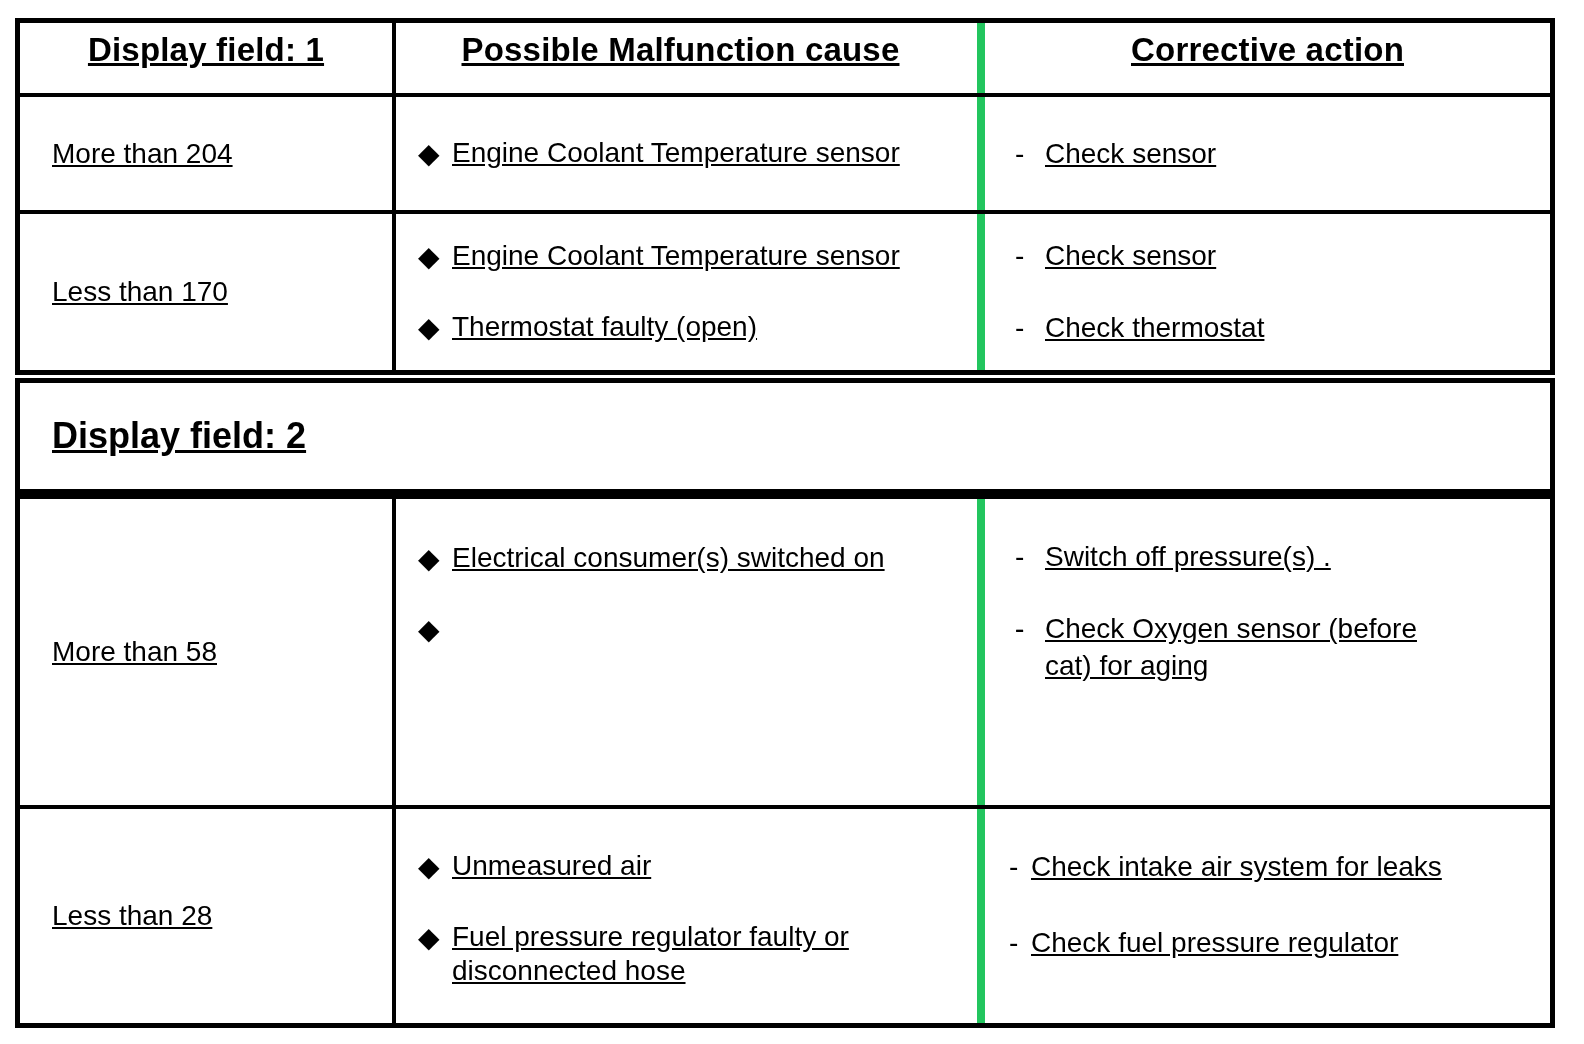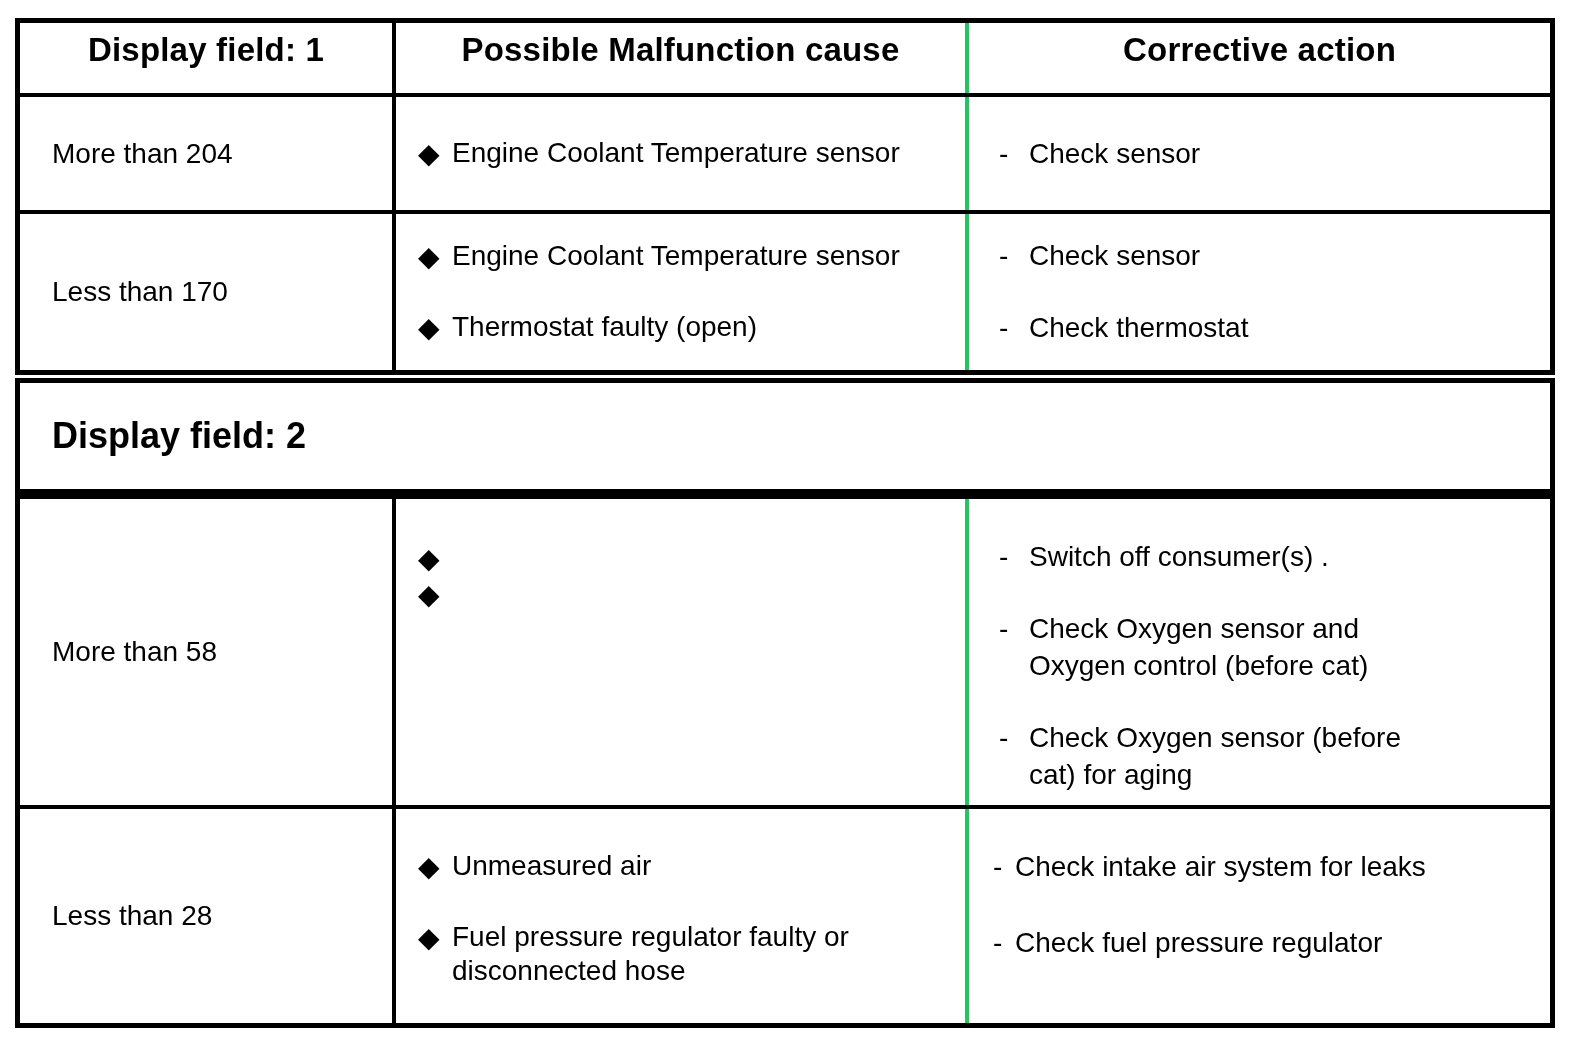--- a/index.html
+++ b/index.html
@@ -43,24 +43,25 @@
     width: 100%;
   }
   .row + .row { border-top: 4px solid #000; }
 
   .cell {
     box-sizing: border-box;
     display: flex;
     flex-direction: column;
     justify-content: center;
     padding: 0;
+    text-decoration: underline;
   }
   .c-field  { width: 372px; flex: 0 0 372px; }
   .c-cause  { width: 573px; flex: 0 0 573px; border-left: 4px solid #000; }
-  .c-action { flex: 1 1 auto;               border-left: 4px solid #22c55e; }
+  .c-action { flex: 1 1 auto;               border-left: 8px solid #22c55e; margin-left: 12px; }
 
   
   .row-head { height: 75px; }
   .row-head .cell { justify-content: flex-start; }
   .head-txt {
     font-size: 33px;
     font-weight: bold;
     text-align: center;
     letter-spacing: 0.2px;
     padding-top: 8px;
@@ -196,29 +197,28 @@
   </div>
 
   <div class="tbl" id="block-c">
 
     <div class="row row-c1">
       <div class="cell c-field">
         <div class="field-txt">More than 58</div>
       </div>
       <div class="cell c-cause" style="justify-content:flex-start;padding-top:42px;">
         <ul class="bullets">
-          <li><span class="dia">◆</span></li>
+          <li><span class="dia">◆</span><span>Electrical consumer(s) switched on</span></li>
           <li><span class="dia">◆</span></li>
         </ul>
       </div>
       <div class="cell c-action" style="justify-content:flex-start;padding-top:40px;">
         <ul class="dashes">
-          <li><span class="dsh">-</span><span>Switch off consumer(s) .</span></li>
-          <li><span class="dsh">-</span><span>Check Oxygen sensor and
-Oxygen control (before cat)</span></li>
+          <li><span class="dsh">-</span><span>Switch off pressure(s) .</span></li>
+          <li><span class="dsh">-</span></li>
           <li><span class="dsh">-</span><span>Check Oxygen sensor (before
 cat) for aging</span></li>
         </ul>
       </div>
     </div>
 
     <div class="row row-c2">
       <div class="cell c-field">
         <div class="field-txt">Less than 28</div>
       </div>

